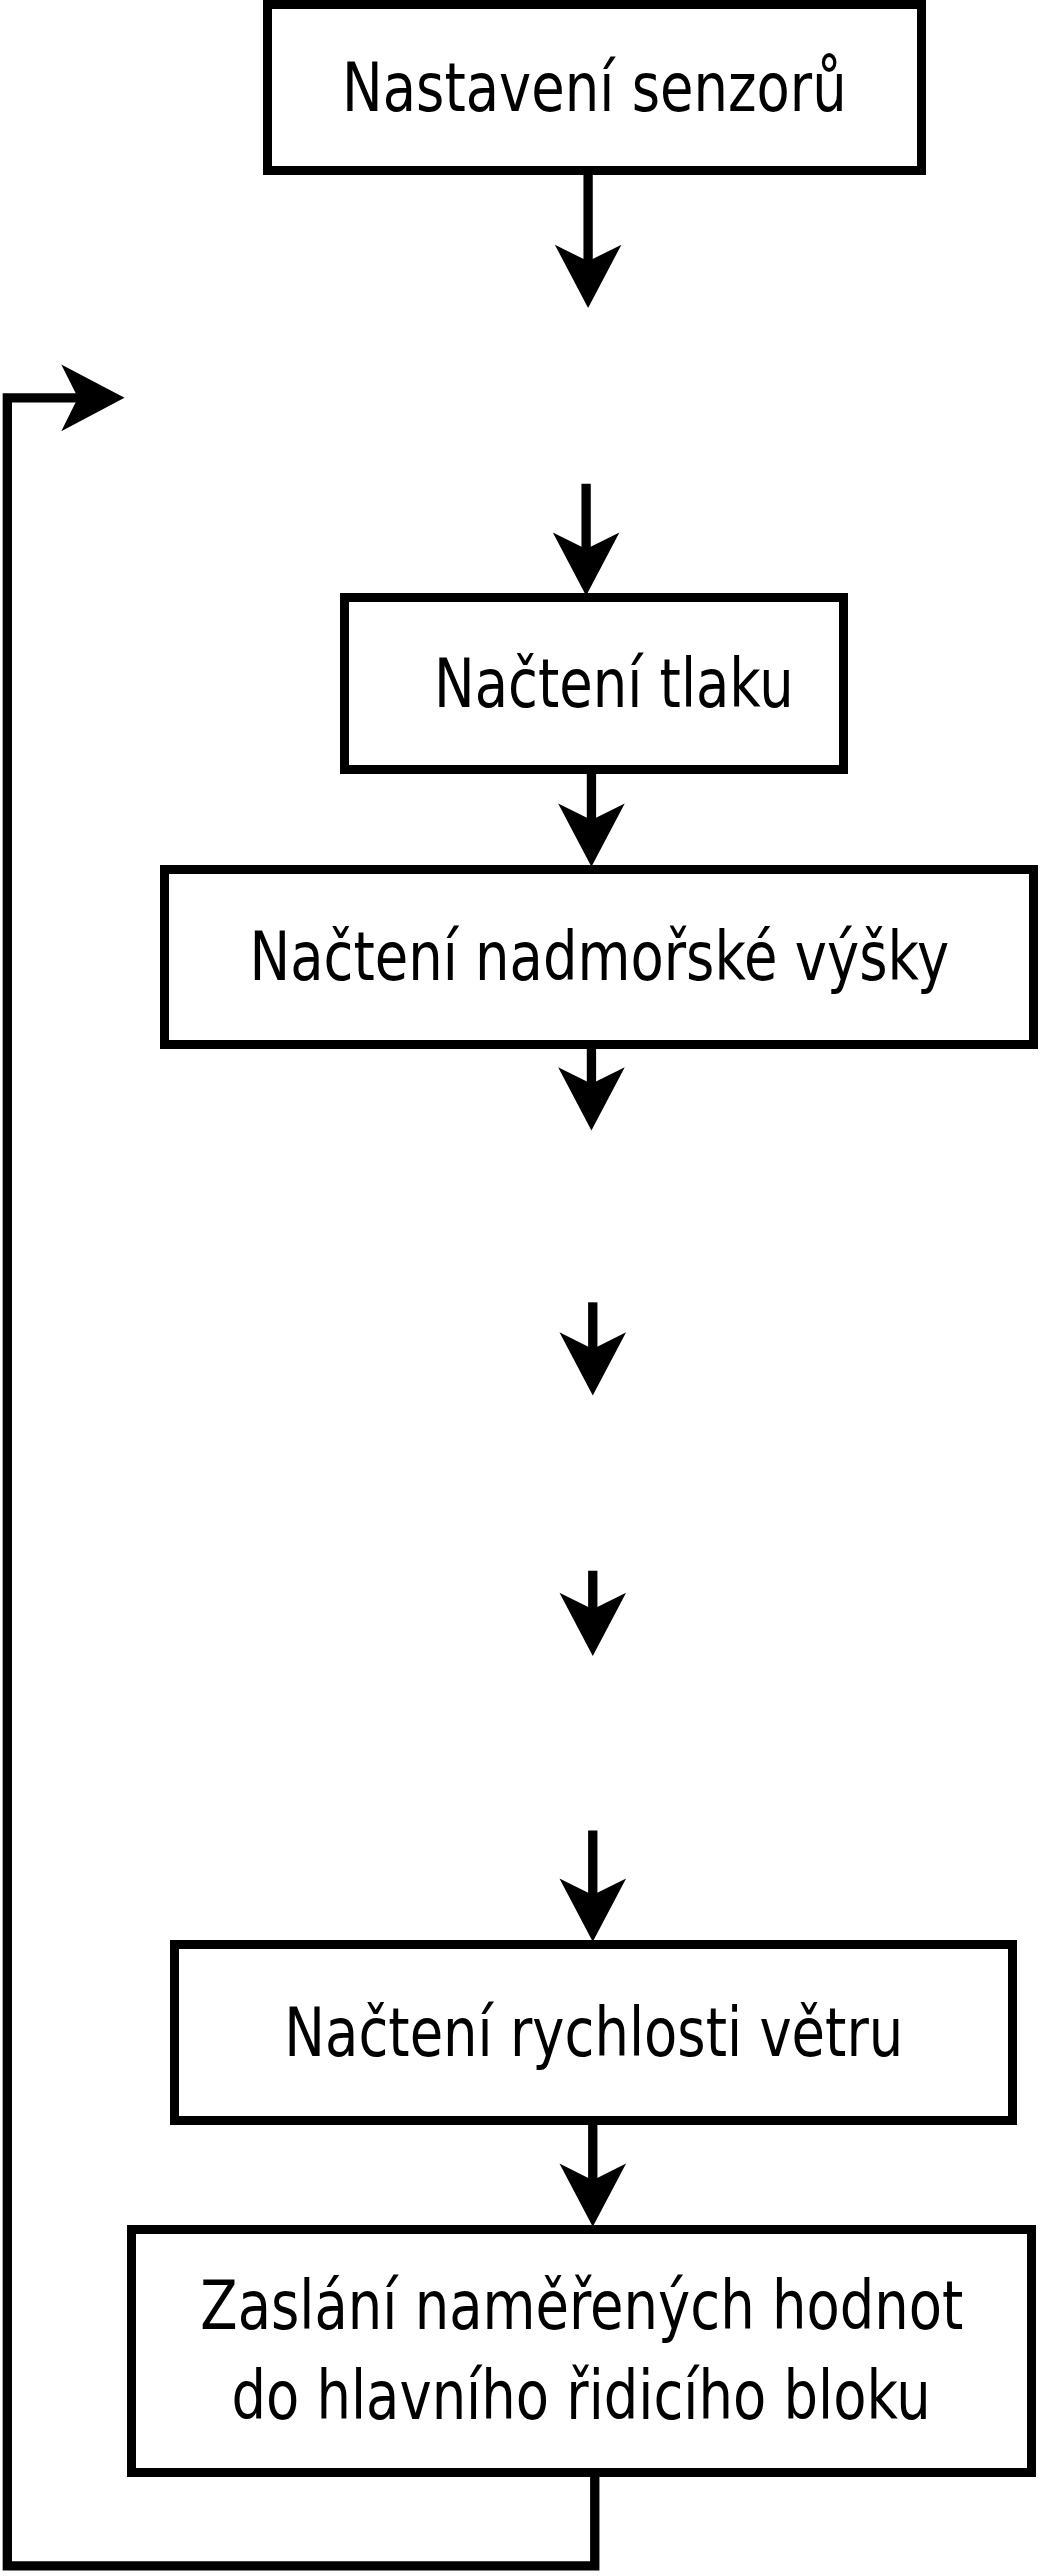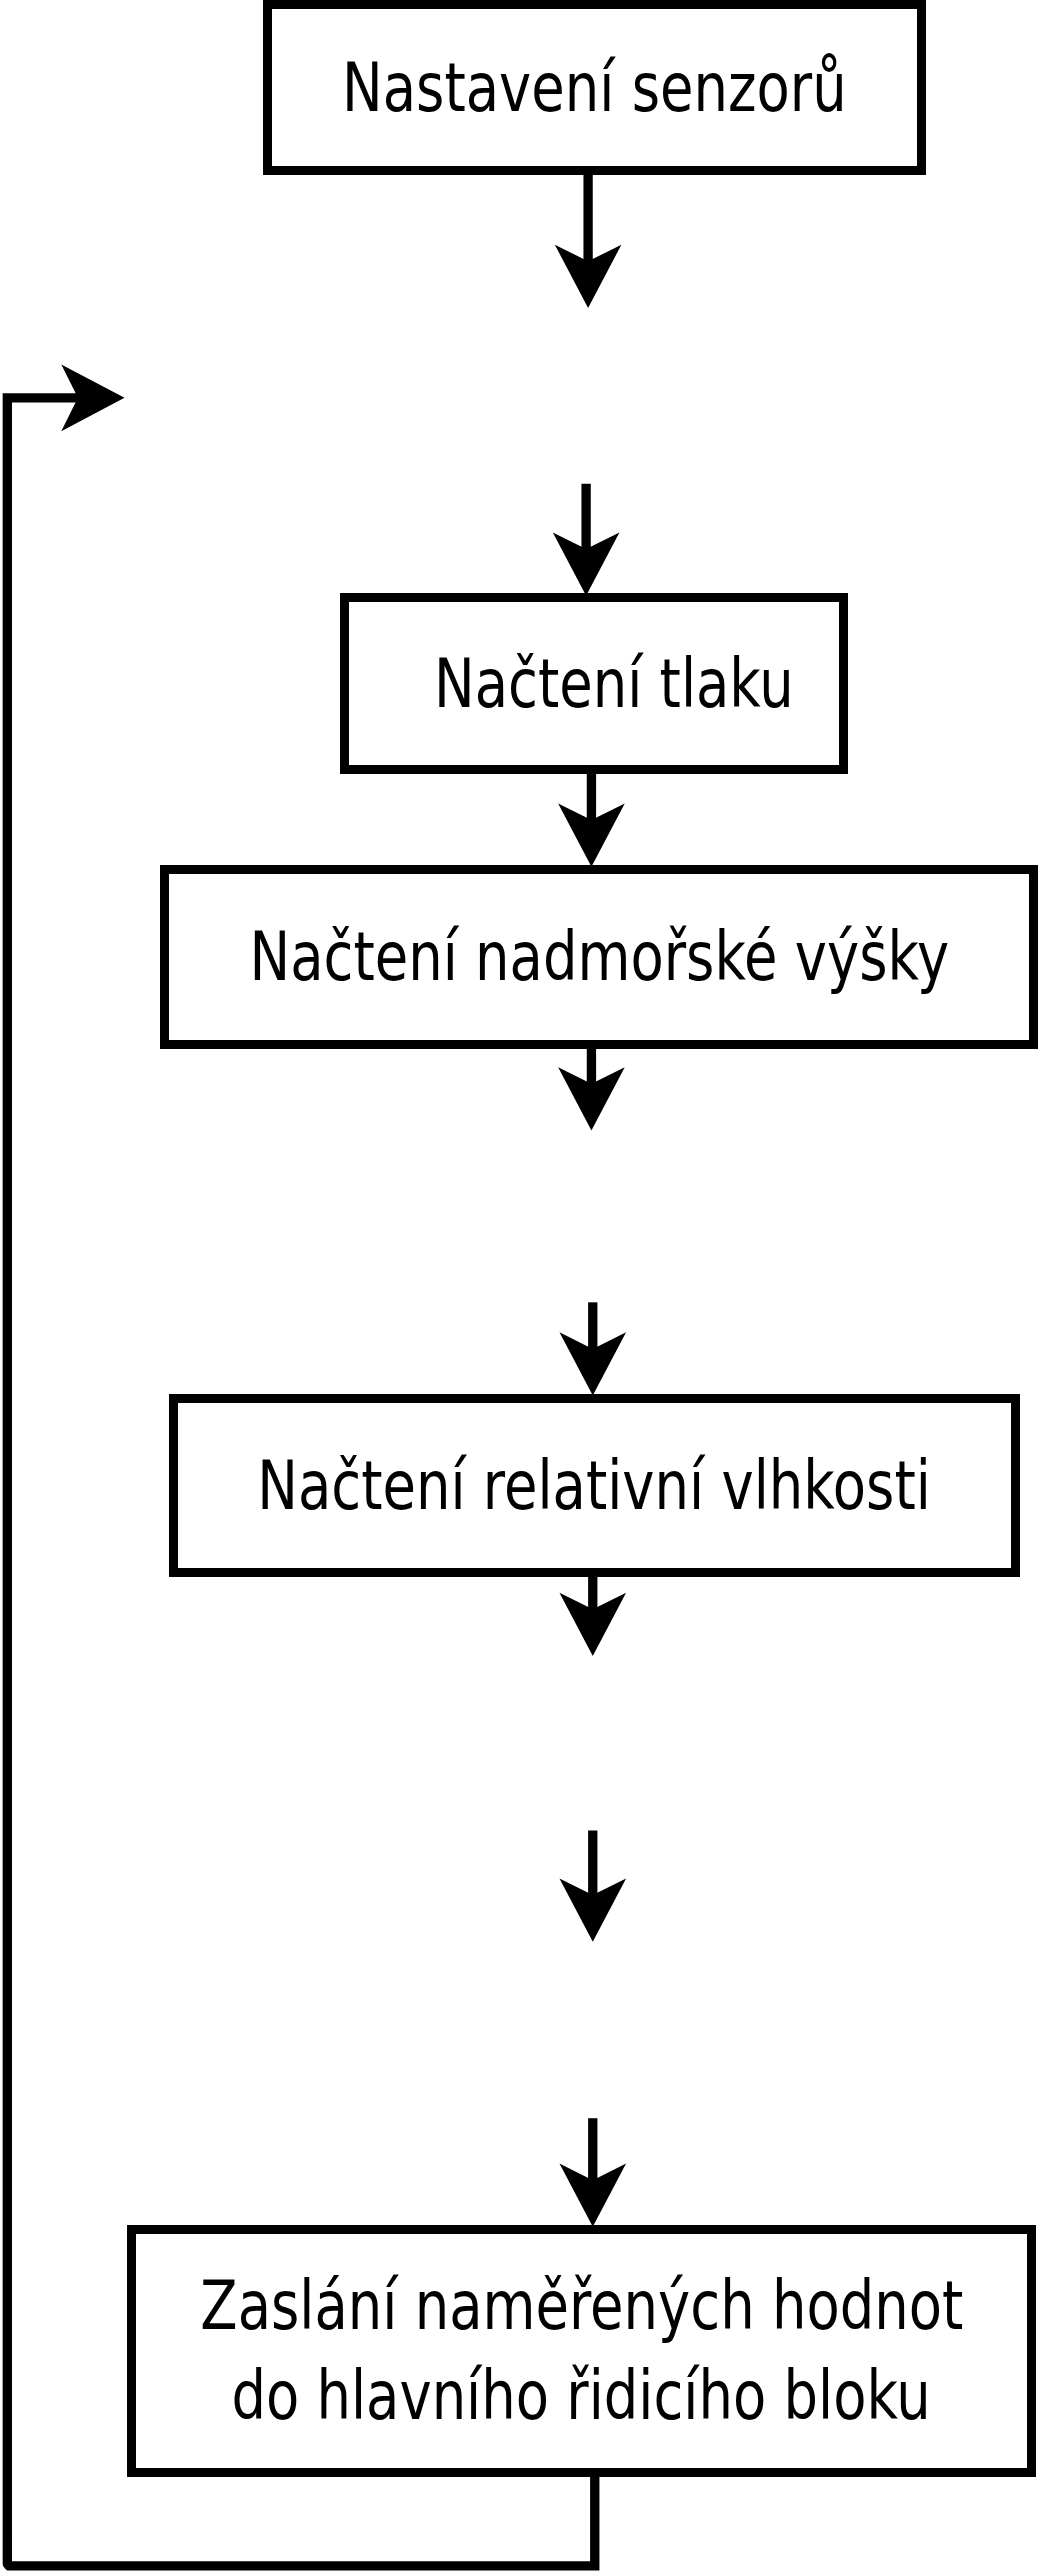--- a/index.html
+++ b/index.html
@@ -3,21 +3,20 @@
 <meta charset="utf-8">
 <style>
   html, body { margin: 0; padding: 0; background: #ffffff; }
   .canvas {
     position: relative;
     width: 1055px;
     height: 2576px;
     background: #ffffff;
     font-family: "DejaVu Sans", "Liberation Sans", sans-serif;
     overflow: hidden;
-    border-radius: 21px;
   }
   .wires {
     position: absolute;
     left: 0; top: 0;
     width: 1055px; height: 2576px;
     display: block;
   }
   .node {
     position: absolute;
     box-sizing: border-box;
@@ -81,25 +80,25 @@
 
   <div class="node" style="left:340px; top:593px; width:508px; height:181px;align-items:flex-end;">
     <span class="lbl">Načtení tlaku</span>
   </div>
 
   <div class="node" style="left:153px; top:865px; width:878px; height:184px;margin-left:7px;">
     <span class="lbl">Načtení nadmořské výšky</span>
   </div>
 
 
-  <div class="node" style="left:169px; top:1394px; width:851px; height:183px;">
-    <span class="lbl">Načtení relativní vlhkosti</span>
-  </div>
 
 
+  <div class="node" style="left:170px; top:1940px; width:847px; height:185px;">
+    <span class="lbl">Načtení rychlosti větru</span>
+  </div>
 
   <div class="node" style="left:127px; top:2225px; width:909px; height:252px;align-items:center;">
     <span class="lbl">Zaslání naměřených hodnot</span>
     <span class="lbl">do hlavního řidicího bloku</span>
   </div>
 
 </div>
 
 
 </body></html>

